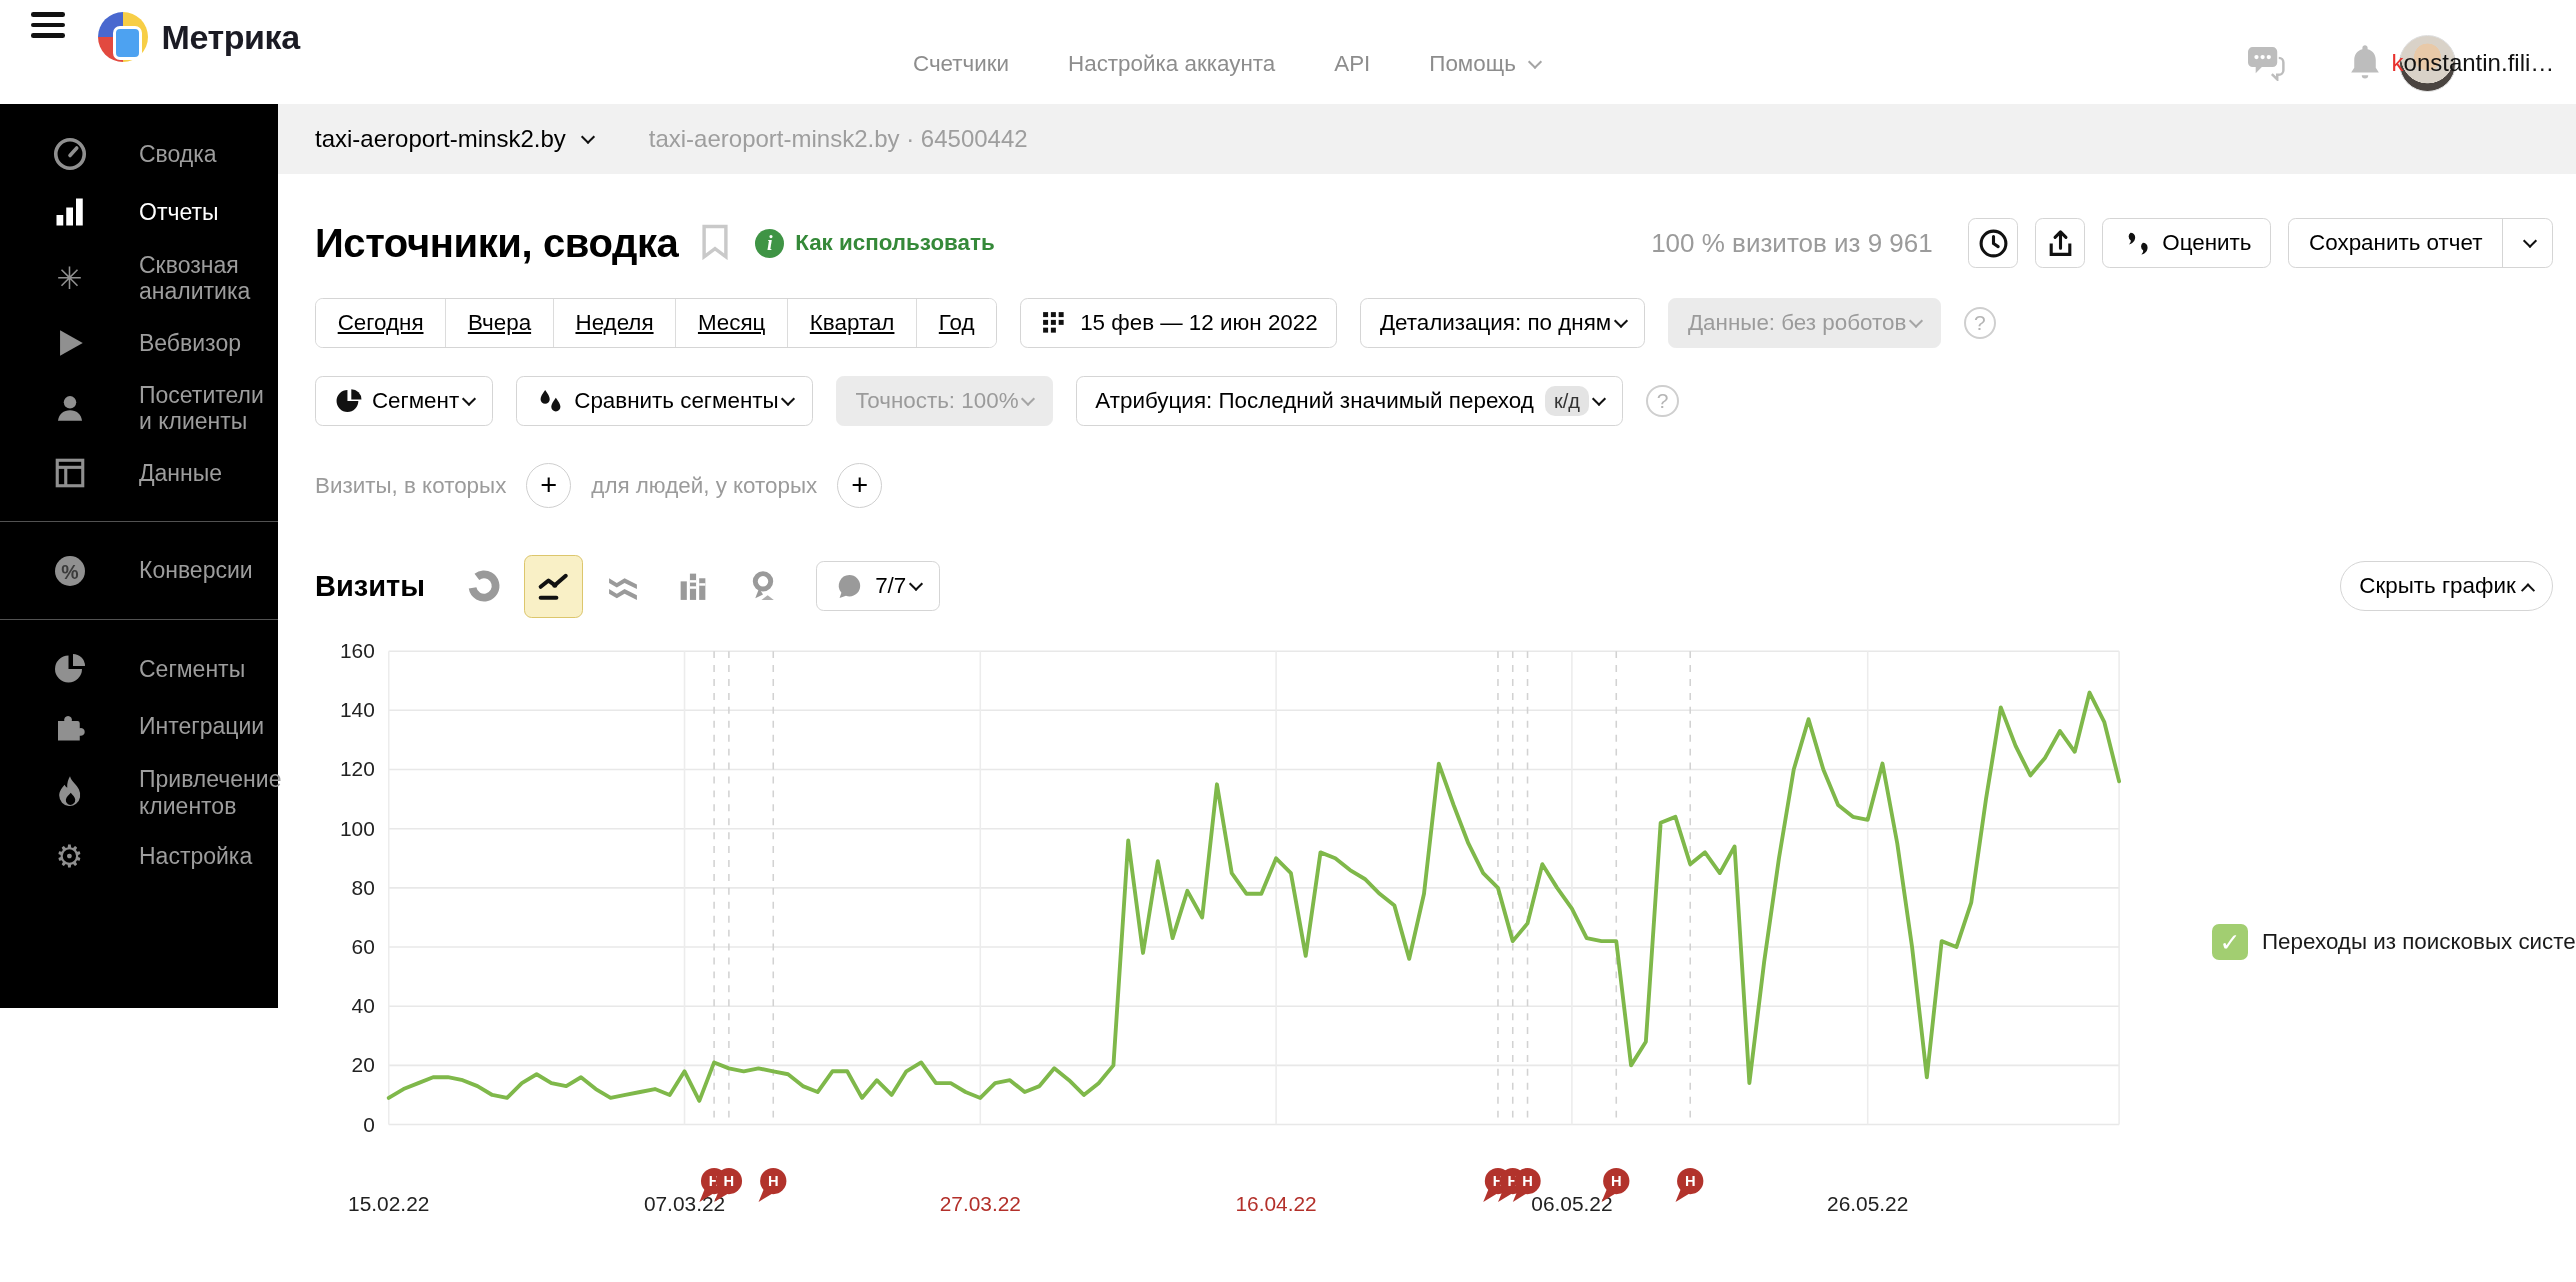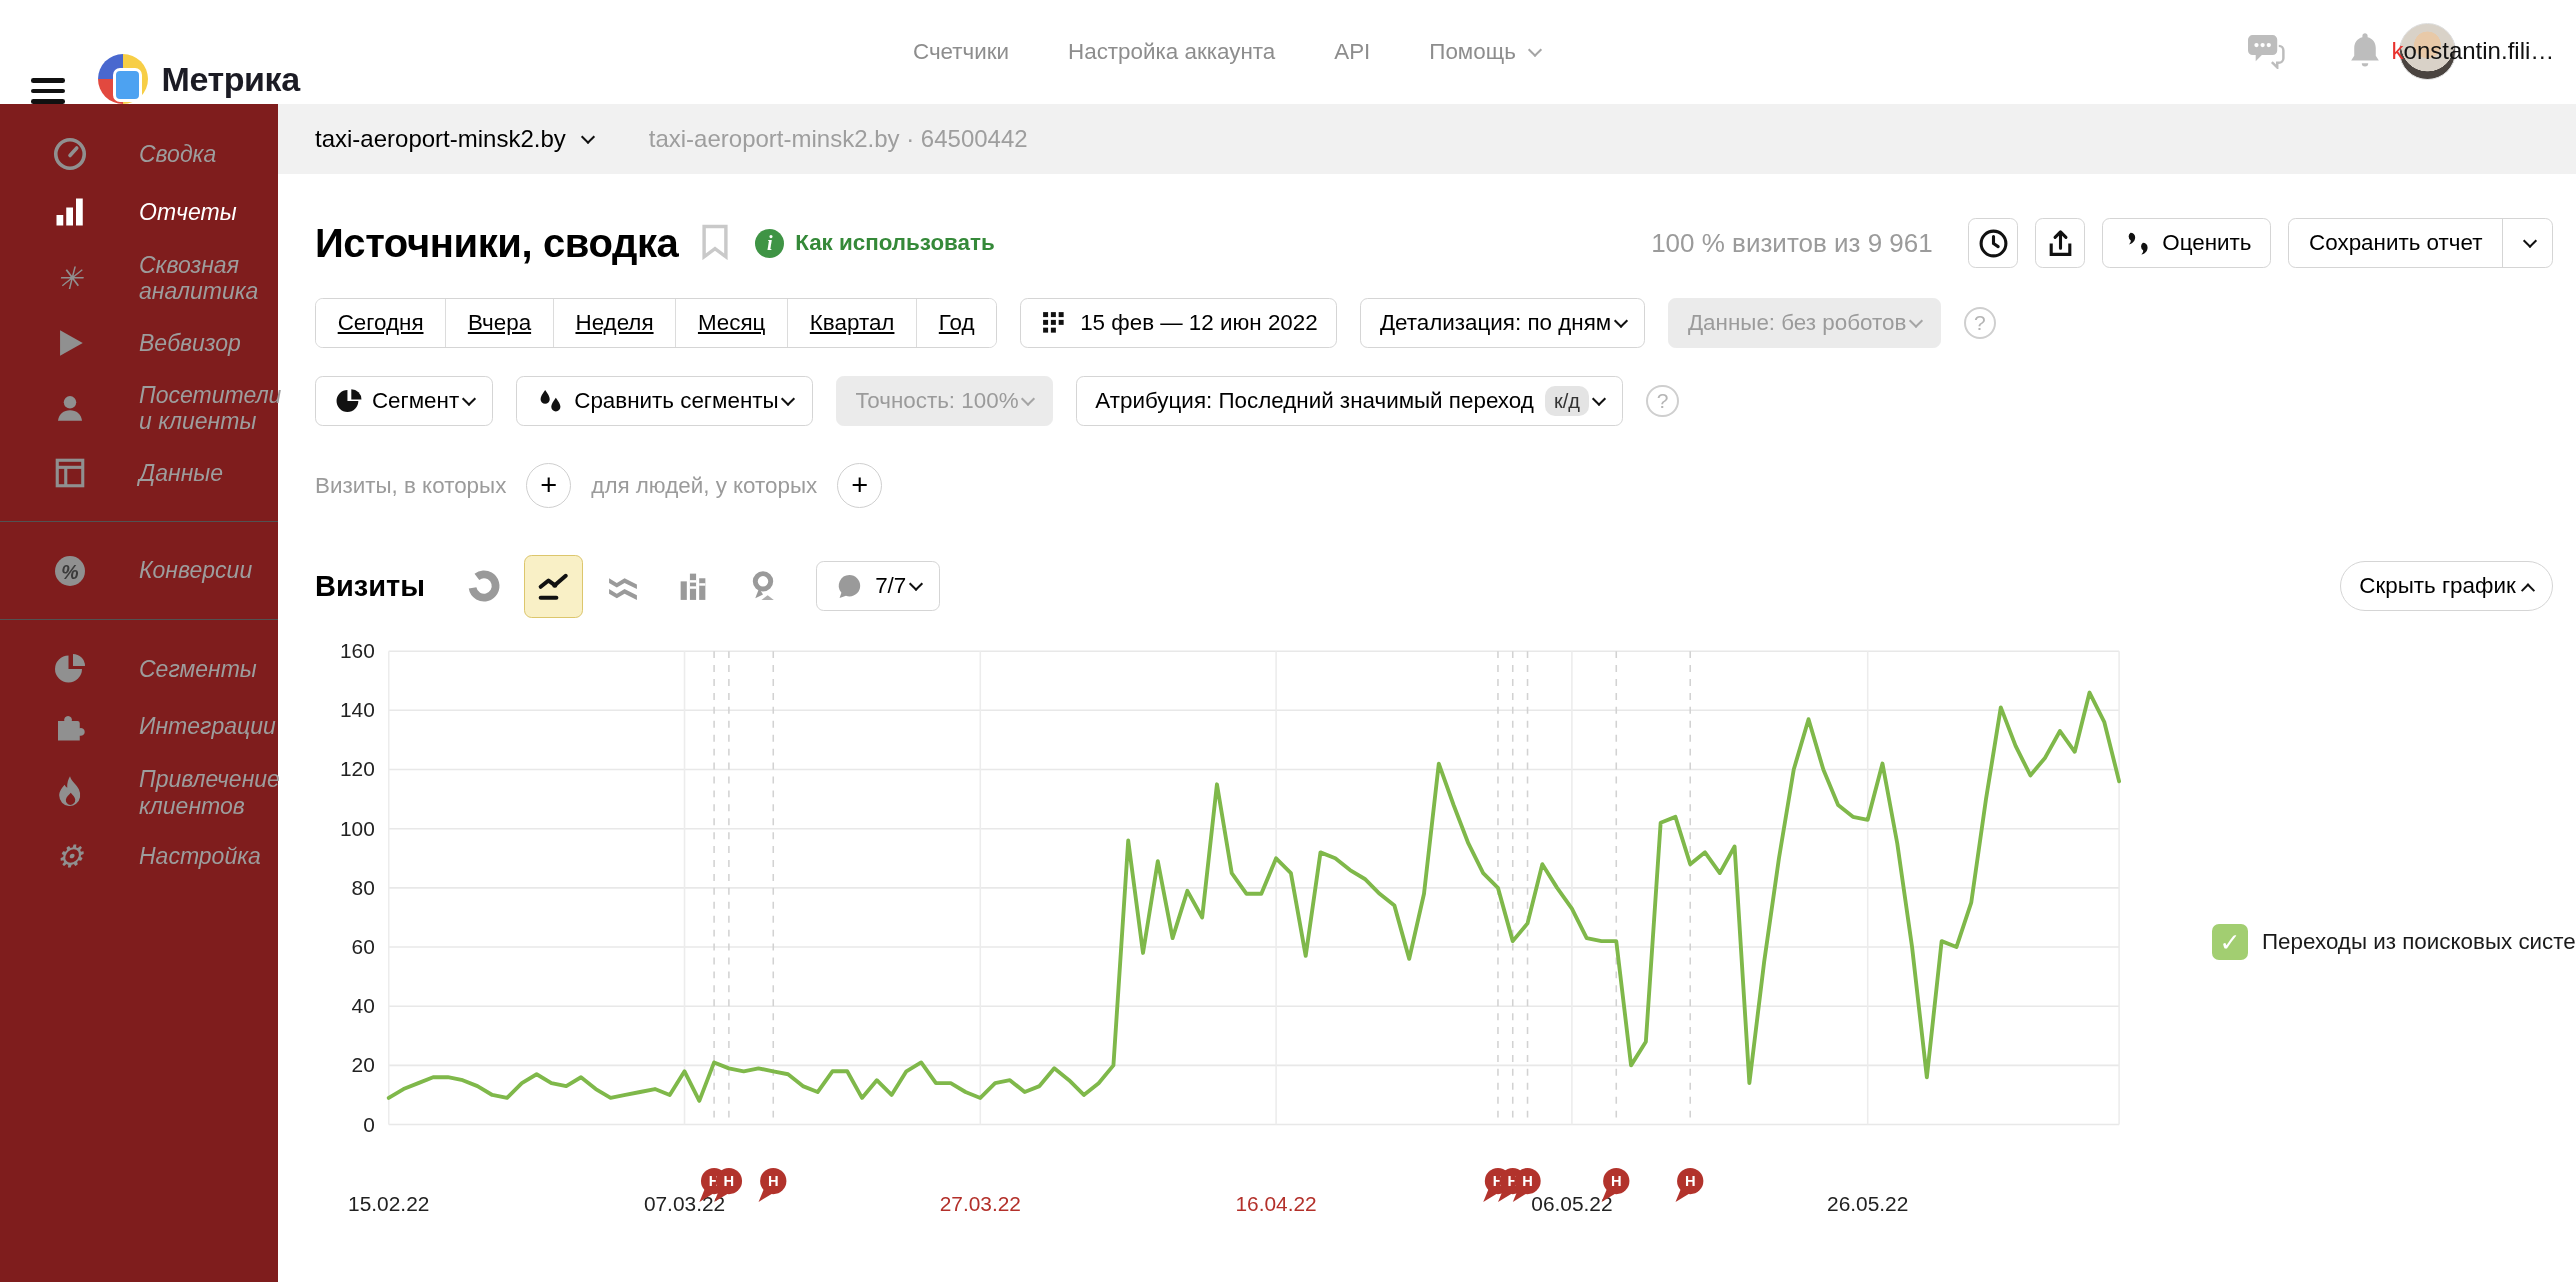--- a/index.html
+++ b/index.html
@@ -1,35 +1,35 @@
 <!DOCTYPE html>
 <html style="font-size:12.4px"><head>
 <meta charset="utf-8">
 <style>
   * { margin:0; padding:0; box-sizing:border-box; }
   html,body { width:2576px; height:1283px; background:#fff; font-family:"Liberation Sans",sans-serif; overflow:hidden; }
 
   
-  .topbar { position:absolute; left:0; top:0; width:2576px; height:104px; background:#fff; display:flex; align-items:flex-end; }
+  .topbar { position:absolute; left:0; top:12px; width:2576px; height:104px; background:#fff; display:flex; align-items:flex-start; }
   .burger { width:34px; height:26px; margin-left:31px; display:flex; flex-direction:column; justify-content:space-between; cursor:pointer; }
   .burger i { display:block; height:4.6px; background:#111; border-radius:2.3px; }
   .brand { display:flex; align-items:center; margin-left:32.5px; }
   .logo { width:50px; height:50px; border-radius:50%; background:conic-gradient(from 0deg,#f7ce46 0 50%,#e2493f 50% 75%,#4968cf 75% 100%); position:relative; }
   .logo:after { content:""; position:absolute; left:15.5px; top:14px; width:23px; height:28px; background:#4da2f1; border:3.1px solid #fff; border-radius:7px; }
   .brand-name { font-size:34px; font-weight:700; color:#1b1b24; margin-left:14px; letter-spacing:-0.4px; }
   .topnav { position:absolute; left:913px; top:0; height:104px; display:flex; align-items:center; gap:59px; }
   .topnav .nav-link { font-size:22.4px; color:#8d8d8d; cursor:pointer; display:flex; align-items:center; gap:9.3px; }
   .top-icons { position:absolute; right:193px; top:0; height:104px; display:flex; align-items:center; gap:59px; }
   .icon-gray { color:#bdbdbd; }
   .avatar { position:absolute; right:120px; top:23px; width:57px; height:57px; border-radius:50%; background:radial-gradient(circle at 50% 38%,#e8c9a8 0 30%,#d9d2c8 31% 60%,#4a4440 61% 100%); border:0.8px solid #ddd; cursor:pointer; }
   .username { position:absolute; right:21.7px; top:37px; font-size:24px; color:#111; white-space:nowrap; cursor:pointer; }
   .username .red { color:#e8322e; }
 
   
-  .sidebar { position:absolute; left:0; top:104px; width:278px; height:1178px; background:#7f1d1d; padding-top:21.7px;font-style:italic; }
+  .sidebar { position:absolute; left:0; top:104px; width:278px; height:904px; background:#000000; padding-top:21.7px; }
   .side-item { display:flex; align-items:center; min-height:53px; padding:10.8px 0; cursor:pointer; }
   .side-item .sicon { width:139px; display:flex; justify-content:center; flex:0 0 139px; color:#909090; }
   .side-item .slabel { font-size:23px; color:#9d9d9d; line-height:1.15; padding-right:7.7px; }
   .side-item.active .slabel { color:#fff; }
   .side-item.active .sicon { color:#fff; }
   .side-divider { height:0.8px; background:#525252; margin:20px 0; }
   .glyph { font-size:31px; line-height:1; }
 
   
   .counter-band { position:absolute; left:278px; top:104px; width:2298px; height:70px; background:#f1f1f1; display:flex; align-items:center; }

